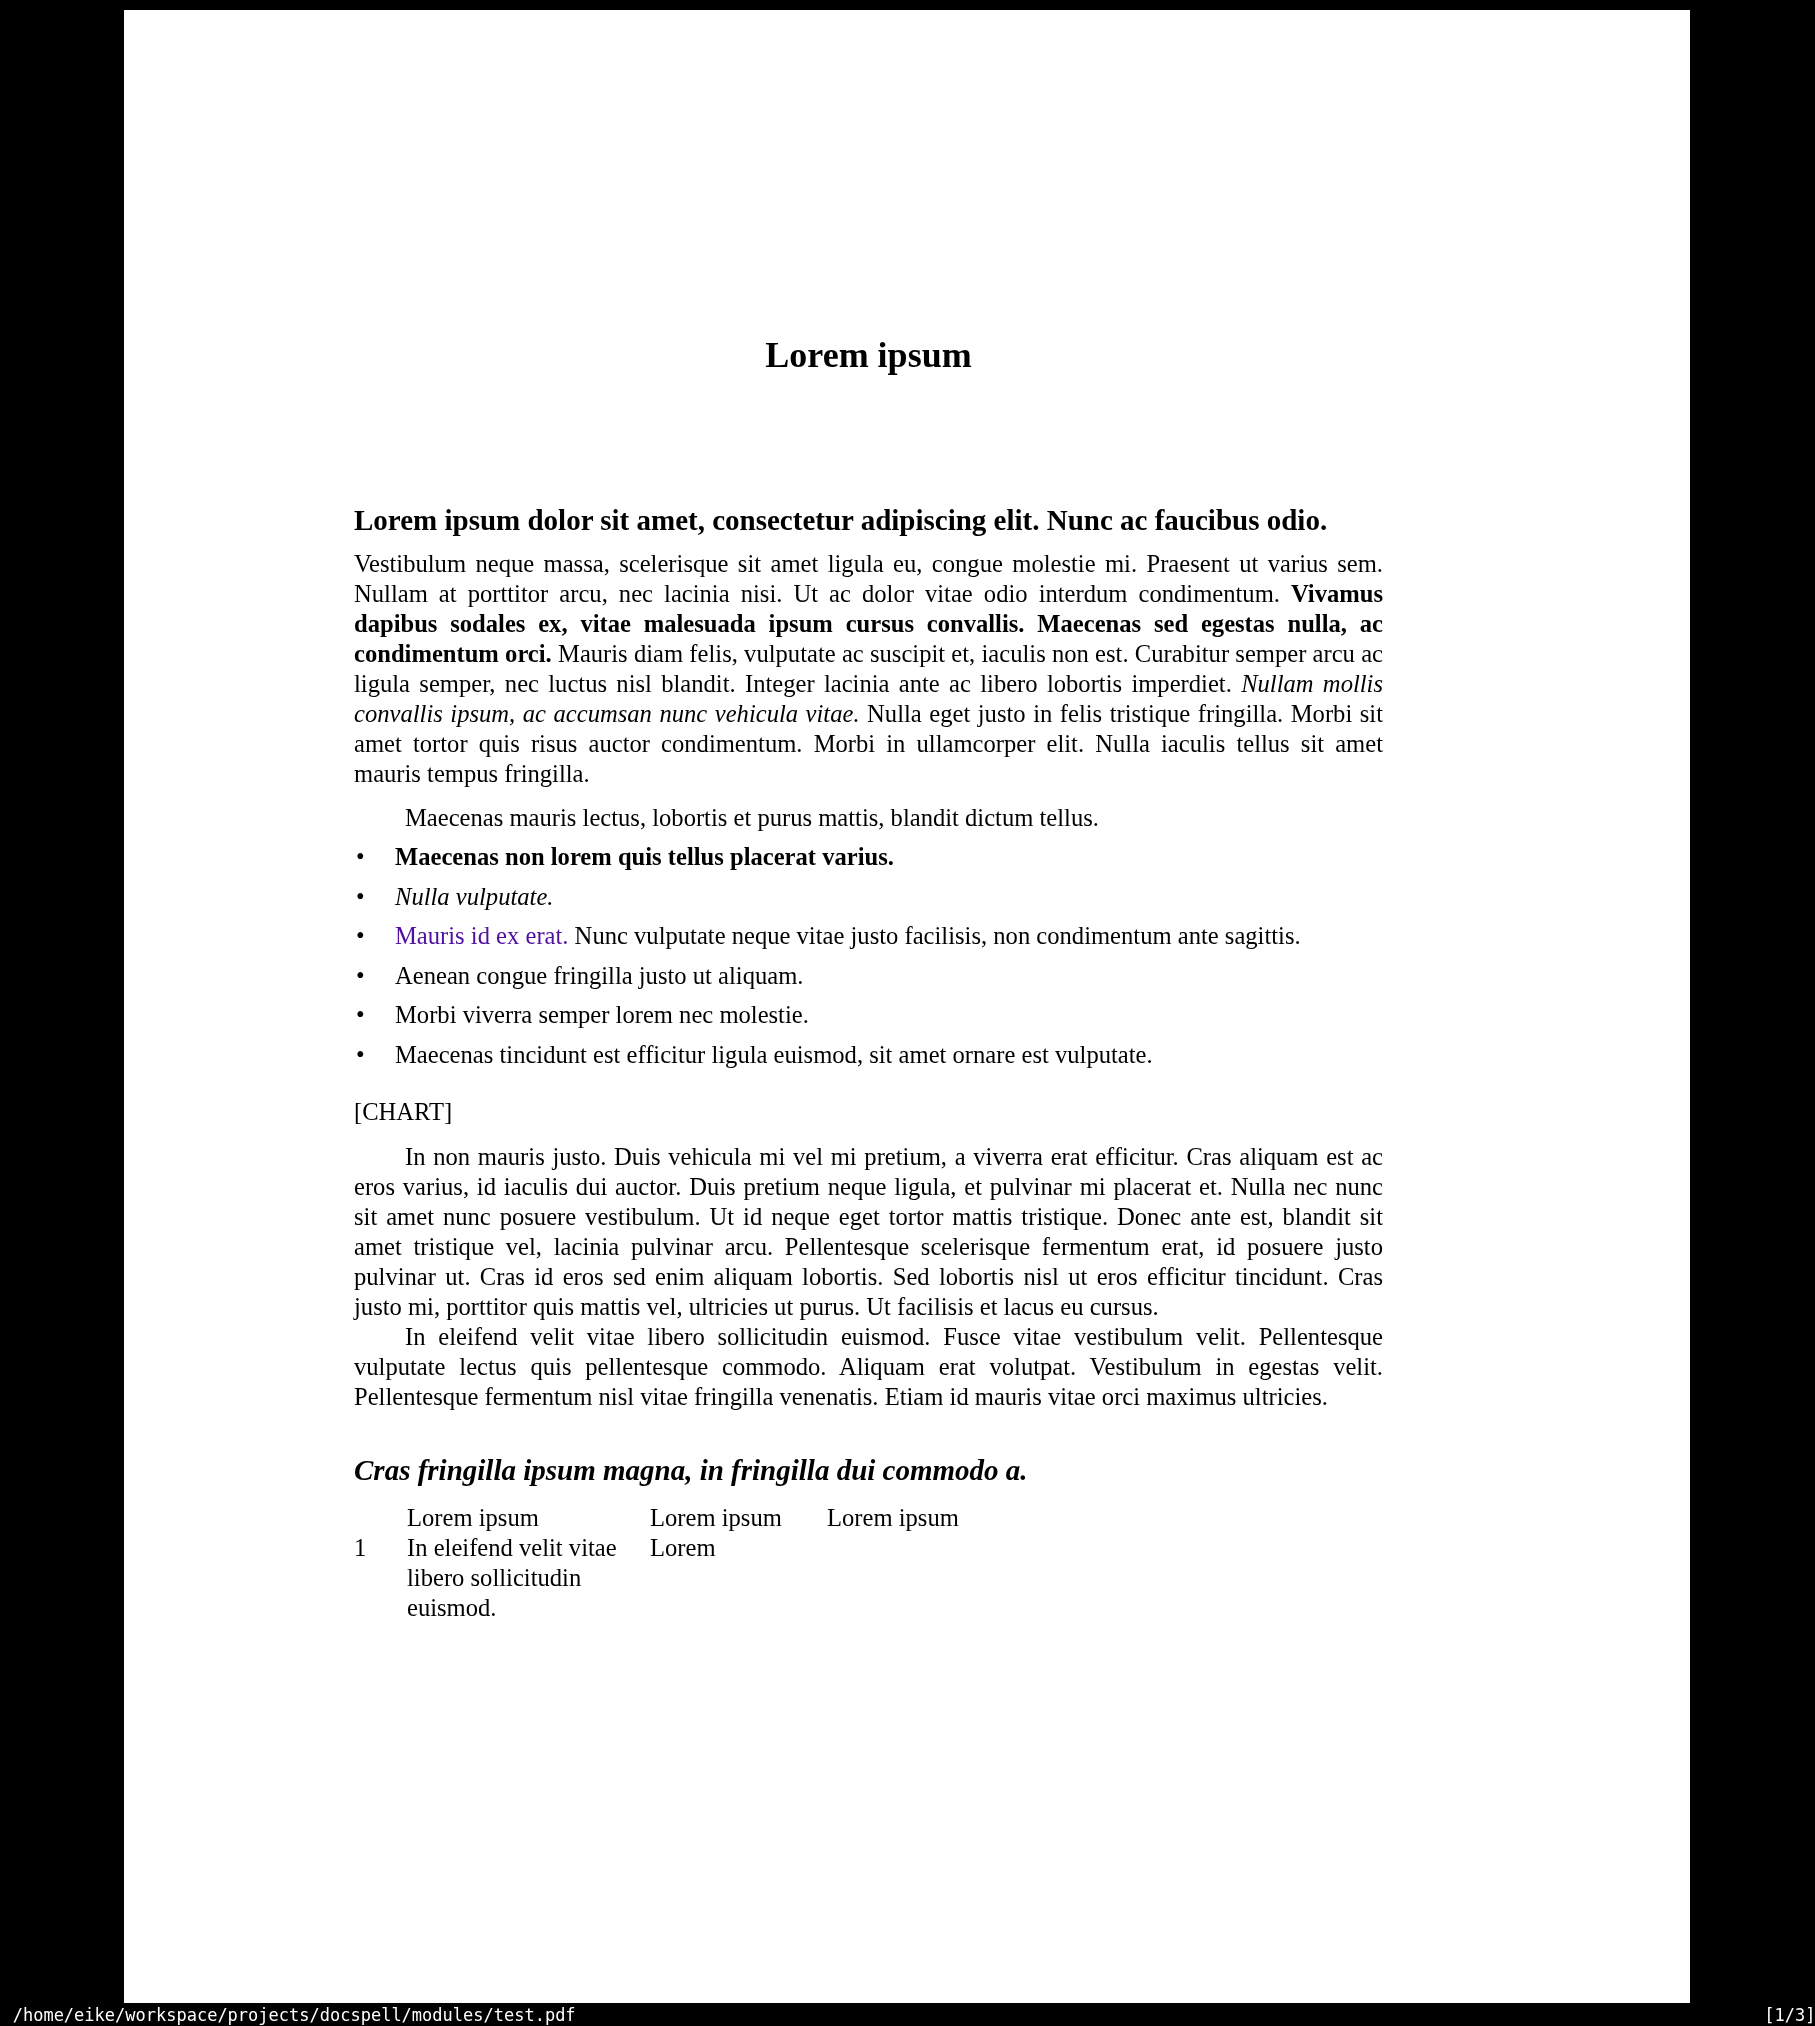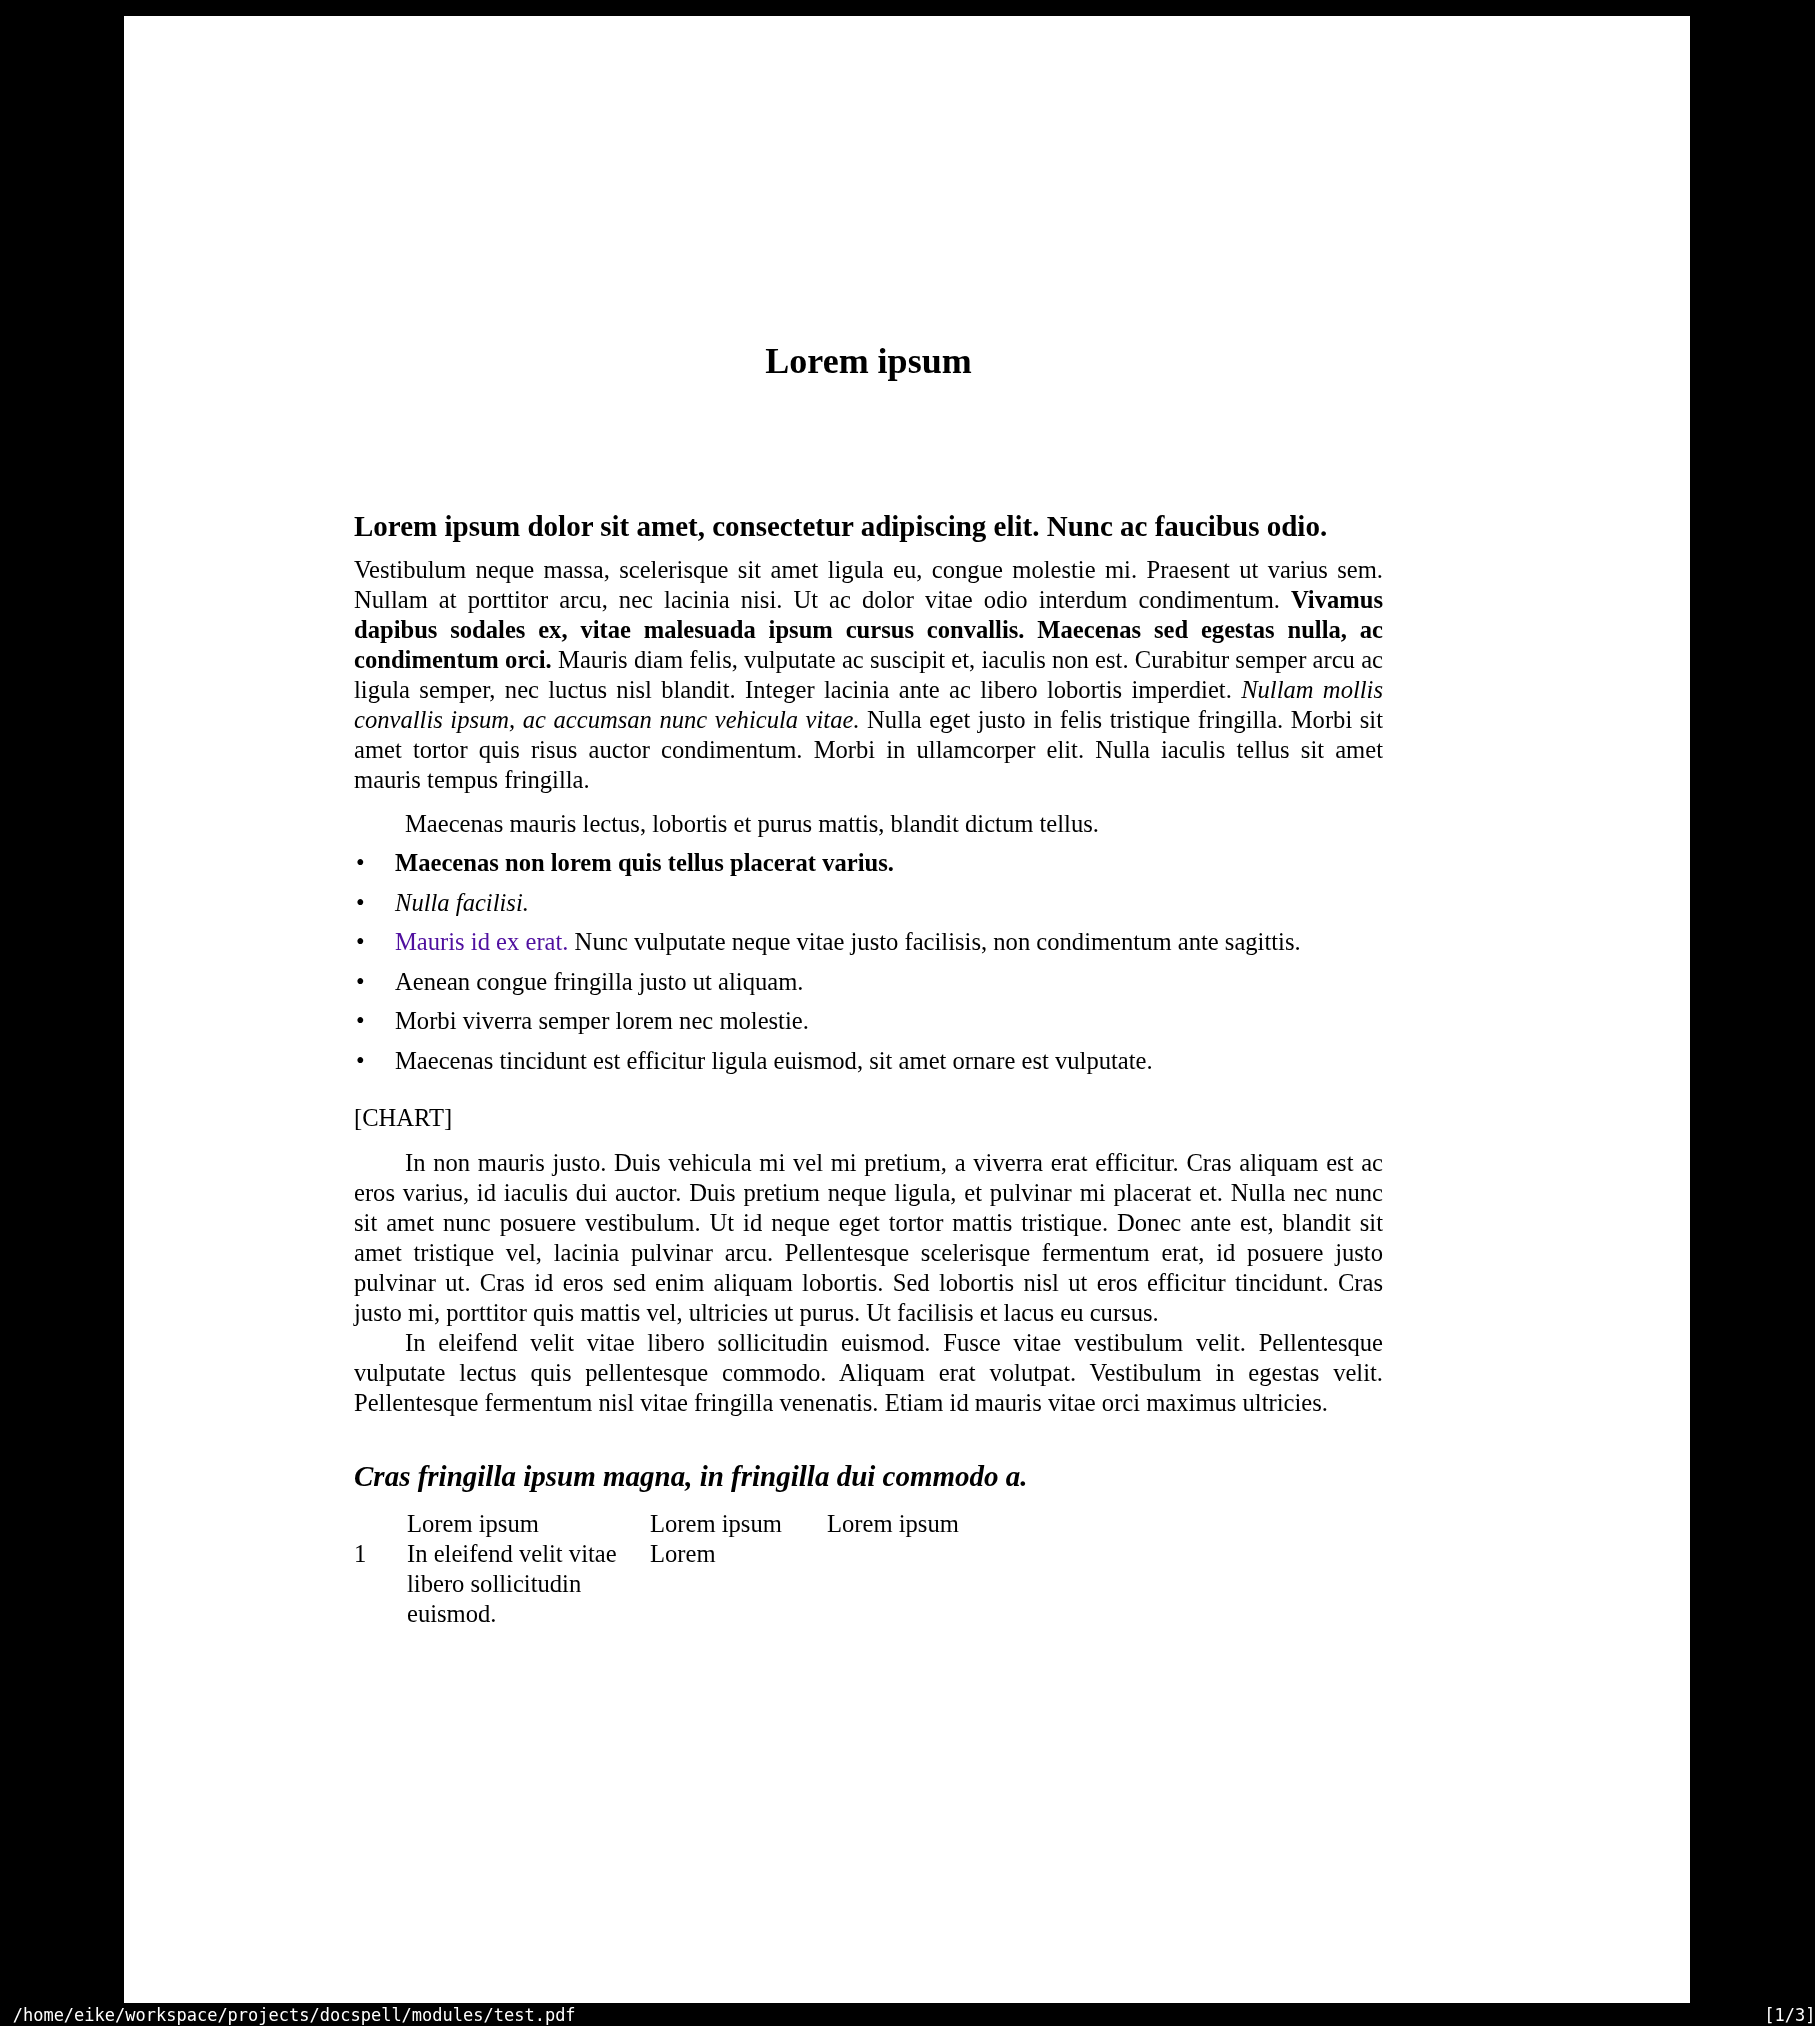--- a/index.html
+++ b/index.html
@@ -11,21 +11,21 @@
     position: relative;
     width: 1815px;
     height: 2026px;
     background: var(--canvas-bg, #000);
     overflow: hidden;
     font-family: "Liberation Serif", serif;
   }
   .page {
     position: absolute;
     left: 124px;
-    top: 16px;
+    top: 10px;
     width: 1566px;
     height: 2003px;
     background: var(--page-bg, #fff);
   }
   .content {
     position: absolute;
     left: 230px;
     top: 0;
     width: 1029px;
     color: var(--text, #000);
@@ -124,21 +124,21 @@
       <div class="doc-title">Lorem ipsum</div>
 
       <div class="h1">Lorem ipsum dolor sit amet, consectetur adipiscing elit. Nunc ac faucibus odio.</div>
 
       <p class="para1 justify"><span class="st-normal">Vestibulum neque massa, scelerisque sit amet ligula eu, congue molestie mi. Praesent ut varius sem. Nullam at porttitor arcu, nec lacinia nisi. Ut ac dolor vitae odio interdum condimentum. </span><span class="st-bold">Vivamus dapibus sodales ex, vitae malesuada ipsum cursus convallis. Maecenas sed egestas nulla, ac condimentum orci. </span><span class="st-normal">Mauris diam felis, vulputate ac suscipit et, iaculis non est. Curabitur semper arcu ac ligula semper, nec luctus nisl blandit. Integer lacinia ante ac libero lobortis imperdiet. </span><span class="st-italic">Nullam mollis convallis ipsum, ac accumsan nunc vehicula vitae. </span><span class="st-normal">Nulla eget justo in felis tristique fringilla. Morbi sit amet tortor quis risus auctor condimentum. Morbi in ullamcorper elit. Nulla iaculis tellus sit amet mauris tempus fringilla.</span></p>
 
       <p class="para2 indent justify">Maecenas mauris lectus, lobortis et purus mattis, blandit dictum tellus.</p>
 
       <ul class="bullets">
           <li><span class="st-bold">Maecenas non lorem quis tellus placerat varius.</span></li>
-          <li><span class="st-italic">Nulla facilisi.</span></li>
+          <li><span class="st-italic">Nulla vulputate.</span></li>
           <li><span class="st-link">Mauris id ex erat.</span><span class="st-normal"> Nunc vulputate neque vitae justo facilisis, non condimentum ante sagittis.</span></li>
           <li><span class="st-normal">Aenean congue fringilla justo ut aliquam.</span></li>
           <li><span class="st-normal">Morbi viverra semper lorem nec molestie.</span></li>
           <li><span class="st-normal">Maecenas tincidunt est efficitur ligula euismod, sit amet ornare est vulputate.</span></li>
         </ul>
 
       <p class="chart-line">[CHART]</p>
 
       <p class="para3 indent justify">In non mauris justo. Duis vehicula mi vel mi pretium, a viverra erat efficitur. Cras aliquam est ac eros varius, id iaculis dui auctor. Duis pretium neque ligula, et pulvinar mi placerat et. Nulla nec nunc sit amet nunc posuere vestibulum. Ut id neque eget tortor mattis tristique. Donec ante est, blandit sit amet tristique vel, lacinia pulvinar arcu. Pellentesque scelerisque fermentum erat, id posuere justo pulvinar ut. Cras id eros sed enim aliquam lobortis. Sed lobortis nisl ut eros efficitur tincidunt. Cras justo mi, porttitor quis mattis vel, ultricies ut purus. Ut facilisis et lacus eu cursus.</p>
 

